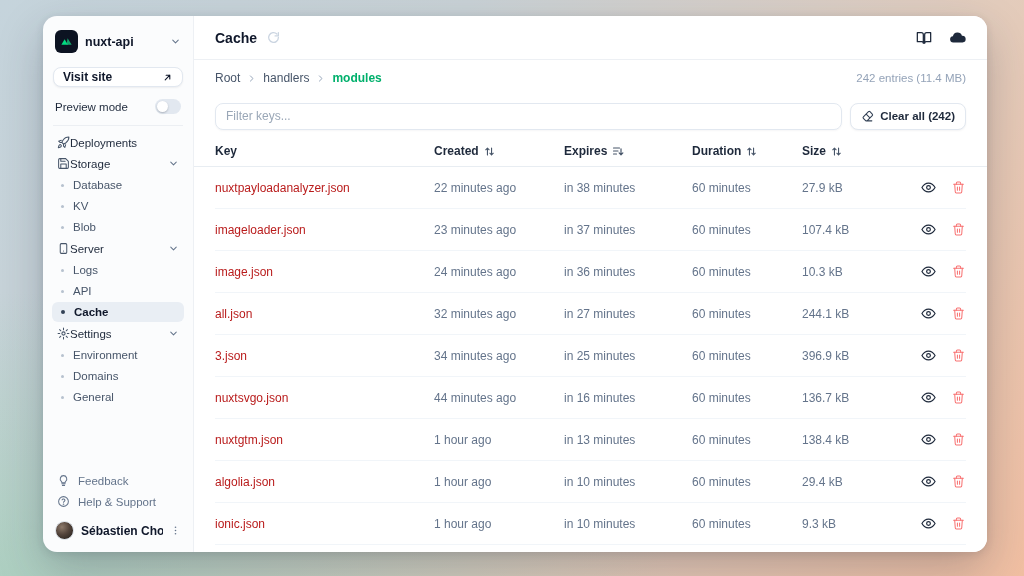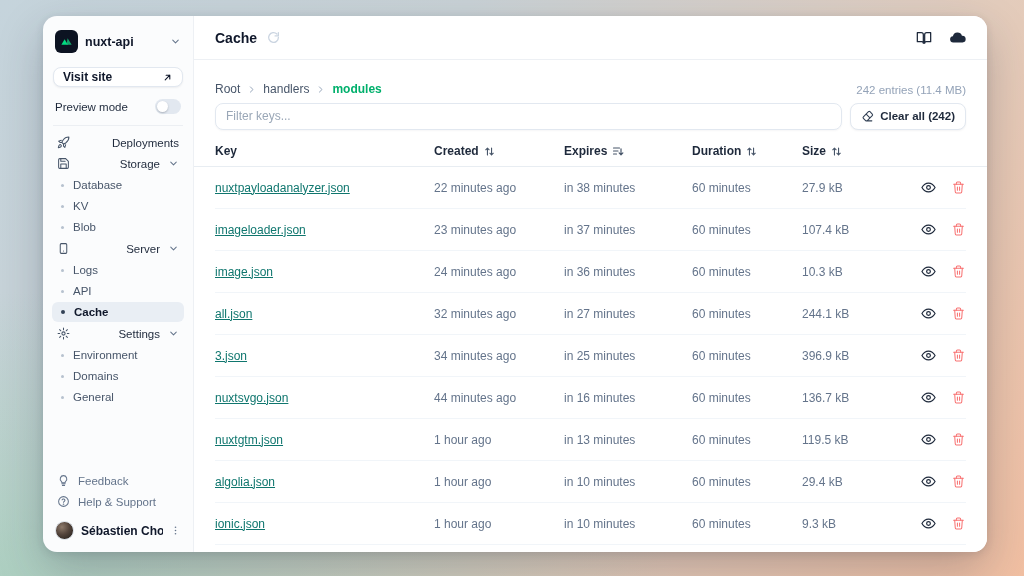--- a/index.html
+++ b/index.html
@@ -24,21 +24,21 @@
   .chev { color:#64748b; display:flex; }
   .visit-btn { margin:14px 1px 0; height:20px; background:#fff; border:1px solid #e2e8f0; border-radius:8px;
     box-shadow:0 1px 2px rgba(15,23,42,.06); display:flex; align-items:center; justify-content:space-between;
     padding:0 9px; font-weight:700; font-size:12px; color:#0f172a; cursor:pointer; }
   .preview-row { display:flex; align-items:center; justify-content:space-between; padding:12px 3px 11px; }
   .preview-label { font-size:11.5px; color:#1e293b; font-weight:500; }
   .toggle { width:26px; height:15px; border-radius:8px; background:#e2e8f0; position:relative; cursor:pointer; }
   .toggle .knob { position:absolute; left:2px; top:2px; width:11px; height:11px; border-radius:50%; background:#fff; box-shadow:0 1px 2px rgba(15,23,42,.25); }
   .side-div { border-top:1px solid #eceff3; margin:0 1px 6px; }
   .nav { flex:1; overflow:hidden; }
-  .nav-item { display:flex; align-items:center; gap:8px; height:21px; padding:0 5px; border-radius:6px; cursor:pointer; color:#334155;text-align:right; }
+  .nav-item { display:flex; align-items:center; gap:0; height:21px; padding:0 5px; border-radius:6px; cursor:pointer; color:#334155; }
   .nav-item .nav-icon { display:flex; color:#475569; width:13px; justify-content:center; }
   .nav-item .nav-label { flex:1; font-size:11.5px; font-weight:500; color:#1e293b; white-space:nowrap; }
   .nav-sub { display:flex; align-items:center; gap:9px; height:20px; padding:0 5px 0 9px; border-radius:6px; cursor:pointer; margin:1px 0; }
   .nav-sub .dot { width:3px; height:3px; border-radius:50%; background:#b7c2cf; flex:0 0 3px; }
   .nav-sub .nav-label { font-size:11.5px; color:#475569; font-weight:500; }
   .nav-sub.active { background:#e9eef4; }
   .nav-sub.active .dot { background:#334155; width:4px; height:4px; flex-basis:4px; }
   .nav-sub.active .nav-label { color:#0f172a; font-weight:600; }
   .foot-item { display:flex; align-items:center; gap:8px; height:21px; padding:0 5px; color:#64748b; cursor:pointer; }
   .foot-item .nav-label { font-size:11.5px; font-weight:500; }
@@ -47,40 +47,40 @@
     background:radial-gradient(circle at 35% 30%, #8d7a6b 0%, #54453c 45%, #1f1b18 100%); border:1px solid #d7dde4; }
   .user-name { flex:1; font-weight:700; font-size:12px; color:#0f172a; white-space:nowrap; overflow:hidden; }
   .kebab { color:#64748b; display:flex; }
   
   .main { flex:1; background:#fff; border-left:1px solid #edf0f4; display:flex; flex-direction:column; }
   .main-header { height:44px; flex:0 0 44px; display:flex; align-items:center; padding:0 21px; border-bottom:1px solid #edf0f4; }
   .page-title { font-size:14px; font-weight:700; color:#0f172a; }
   .refresh { margin-left:10px; color:#cbd5e1; display:flex; cursor:pointer; }
   .header-icons { margin-left:auto; display:flex; align-items:center; gap:16px; color:#1e293b; }
   .header-icons span { display:flex; cursor:pointer; }
-  .crumb-row { height:36px; flex:0 0 36px; display:flex; align-items:flex-end; padding:0 21px; font-size:12px; }
+  .crumb-row { height:36px; flex:0 0 36px; display:flex; align-items:center; padding:0 21px; font-size:12px; }
   .crumbs { display:flex; align-items:center; gap:7px; }
   .crumb { color:#475569; font-weight:500; cursor:pointer; }
   .crumb-sep { color:#94a3b8; display:flex; }
   .crumb.active { color:#00b06c; font-weight:700; }
   .entries { margin-left:auto; color:#94a3b8; font-size:11.5px; }
   .filter-row { height:40px; flex:0 0 40px; display:flex; align-items:center; gap:8px; padding:0 21px; }
   .filter-input { flex:1; height:27px; border:1px solid #e2e8f0; border-radius:8px; padding:0 10px; font-size:12px;
     color:#0f172a; background:#fff; box-shadow:0 1px 2px rgba(15,23,42,.04); outline:none; font-family:inherit; }
   .filter-input::placeholder { color:#9aa7b7; }
   .clear-btn { height:27px; background:#fff; border:1px solid #e2e8f0; border-radius:8px; display:flex; align-items:center; gap:6px;
     padding:0 10px; font-size:11.5px; font-weight:700; color:#1e293b; cursor:pointer; box-shadow:0 1px 2px rgba(15,23,42,.05); white-space:nowrap; font-family:inherit; }
   .clear-btn .nav-icon { display:flex; color:#334155; }
   .grid-cols { display:grid; grid-template-columns:219px 130px 128px 110px 92px 1fr; align-items:center; }
   .thead { height:31px; flex:0 0 31px; padding:0 21px; border-bottom:1px solid #e8edf2; }
   .th { display:flex; align-items:center; gap:5px; font-size:12px; font-weight:700; color:#1e293b; }
   .th .sort { display:flex; color:#475569; cursor:pointer; }
   .tbody { flex:1; overflow:hidden; padding:0 21px; }
   .trow { height:42px; border-bottom:1px solid #f1f5f9; font-size:12px; }
-  .cell-key { color:#0f766e;text-decoration:underline; }
+  .cell-key { color:#b91c1c; }
   .cell-muted { color:#64748b; }
   .cell-actions { display:flex; justify-content:flex-end; align-items:center; gap:16px; padding-right:1px; }
   .act-eye { color:#1e293b; display:flex; cursor:pointer; }
   .act-trash { color:#f87171; display:flex; cursor:pointer; }
 </style>
 </head>
 <body>
 
 <div class="window">
 
@@ -483,21 +483,21 @@
                 <path d="M10 11v6M14 11v6"></path>
               </svg>
             </span>
     </div>
         </div>
         <div class="trow grid-cols">
     <div class="cell-key">nuxtgtm.json</div>
     <div class="cell-muted">1 hour ago</div>
     <div class="cell-muted">in 13 minutes</div>
     <div class="cell-muted">60 minutes</div>
-    <div class="cell-muted">119.5 kB</div>
+    <div class="cell-muted">138.4 kB</div>
     <div class="cell-actions">
       <span class="act-eye">
               <svg width="15" height="15" viewBox="0 0 24 24" fill="none" stroke="currentColor" stroke-width="1.9" stroke-linecap="round" stroke-linejoin="round">
                 <path d="M1.5 12S5.5 5 12 5s10.5 7 10.5 7-4 7-10.5 7S1.5 12 1.5 12z"></path>
                 <circle cx="12" cy="12" r="3"></circle>
               </svg>
             </span>
       <span class="act-trash">
               <svg width="13" height="13" viewBox="0 0 24 24" fill="none" stroke="currentColor" stroke-width="1.9" stroke-linecap="round" stroke-linejoin="round">
                 <path d="M3 6h18"></path>

